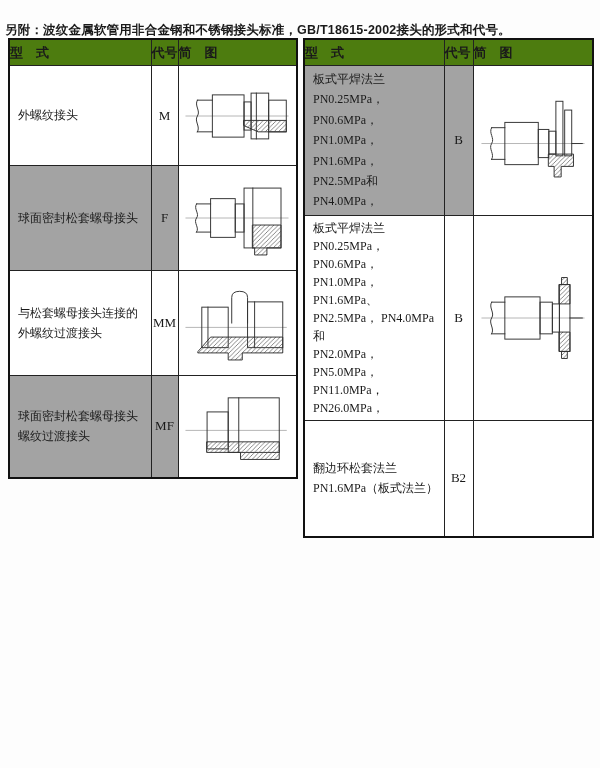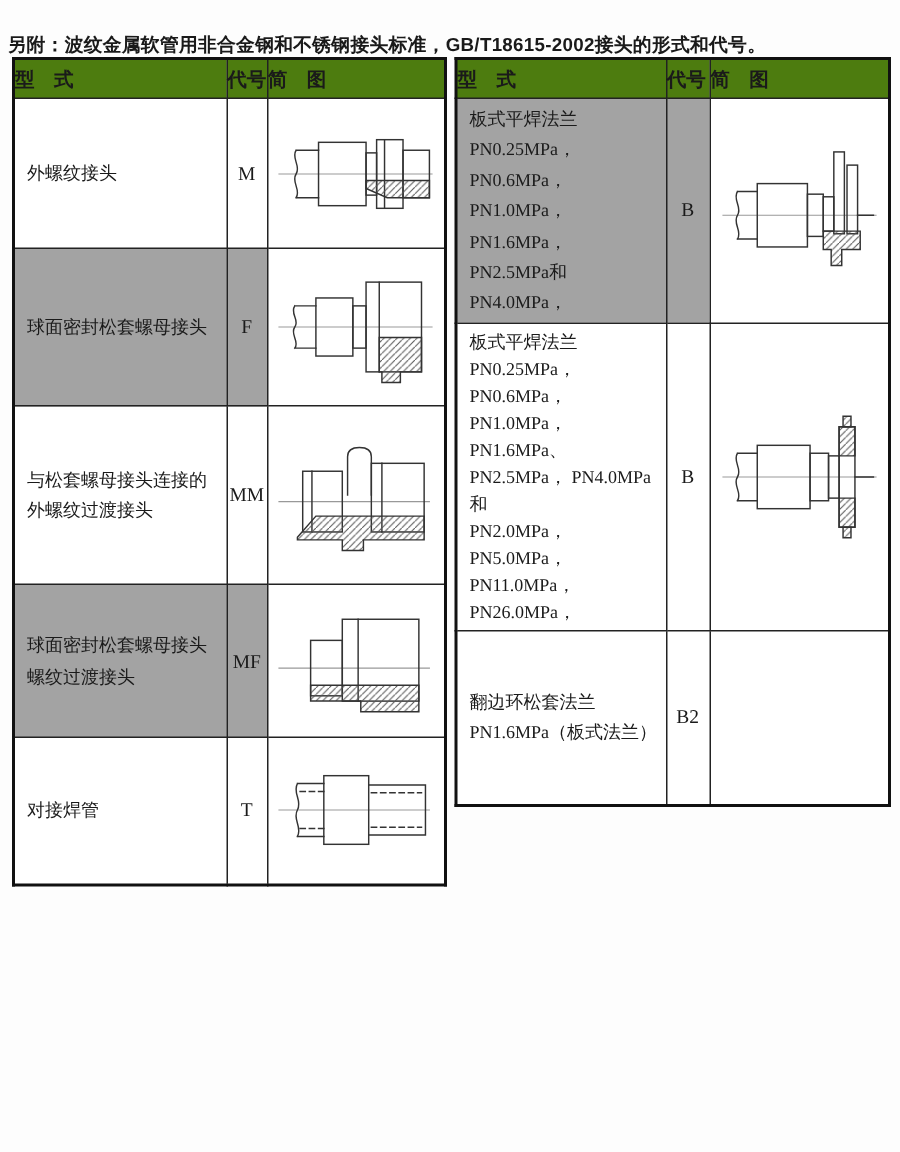--- a/index.html
+++ b/index.html
@@ -153,46 +153,37 @@
   </tr>
   <tr class="hl" style="height:105px">
     <td class="type">球面密封松套螺母接头</td>
     <td class="code">F</td>
     <td class="diagcell">
       <svg class="diag" viewBox="0 0 120 100">
             <use href="#sym-f"></use>
           </svg>
     </td>
   </tr>
-  <tr style="height:119px">
+  <tr style="height:105px">
     <td class="type">与松套螺母接头连接的
 外螺纹过渡接头</td>
     <td class="code">MM</td>
     <td class="diagcell">
       <svg class="diag" viewBox="0 0 120 100">
             <use href="#sym-mm"></use>
           </svg>
     </td>
   </tr>
   <tr class="hl" style="height:102px">
     <td class="type">球面密封松套螺母接头
 螺纹过渡接头</td>
     <td class="code">MF</td>
     <td class="diagcell">
       <svg class="diag" viewBox="0 0 120 100">
             <use href="#sym-mf"></use>
-          </svg>
-    </td>
-  </tr>
-  <tr style="height:98px">
-    <td class="type">对接焊管</td>
-    <td class="code">T</td>
-    <td class="diagcell">
-      <svg class="diag" viewBox="0 0 120 100">
-            <use href="#sym-t"></use>
           </svg>
     </td>
   </tr>
 </tbody>
   </table>
 
 <table class="jt" id="tbl-right">
   <colgroup>
       <col style="width:140px">
       <col style="width:29px">

